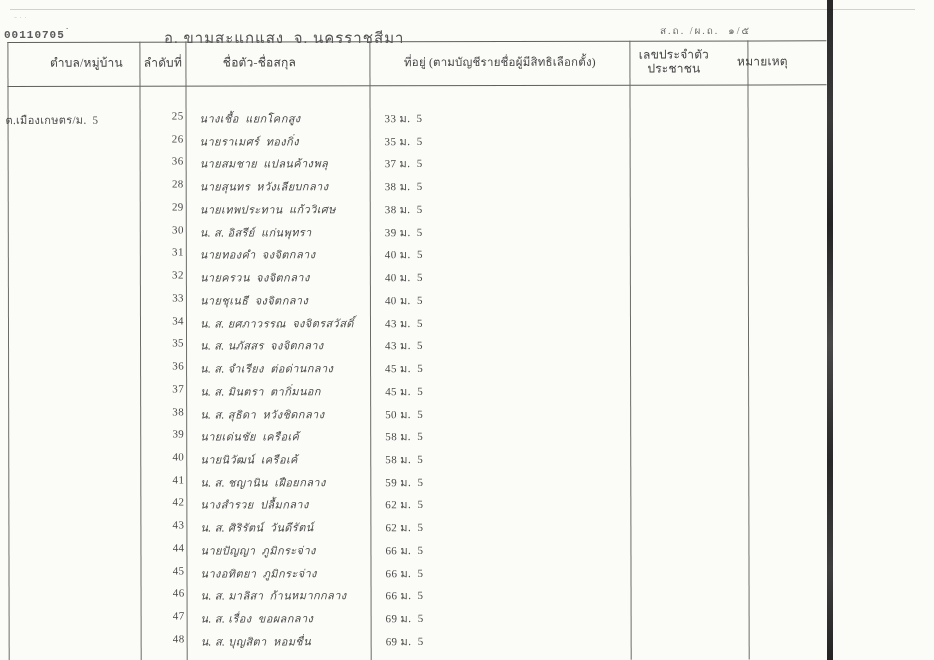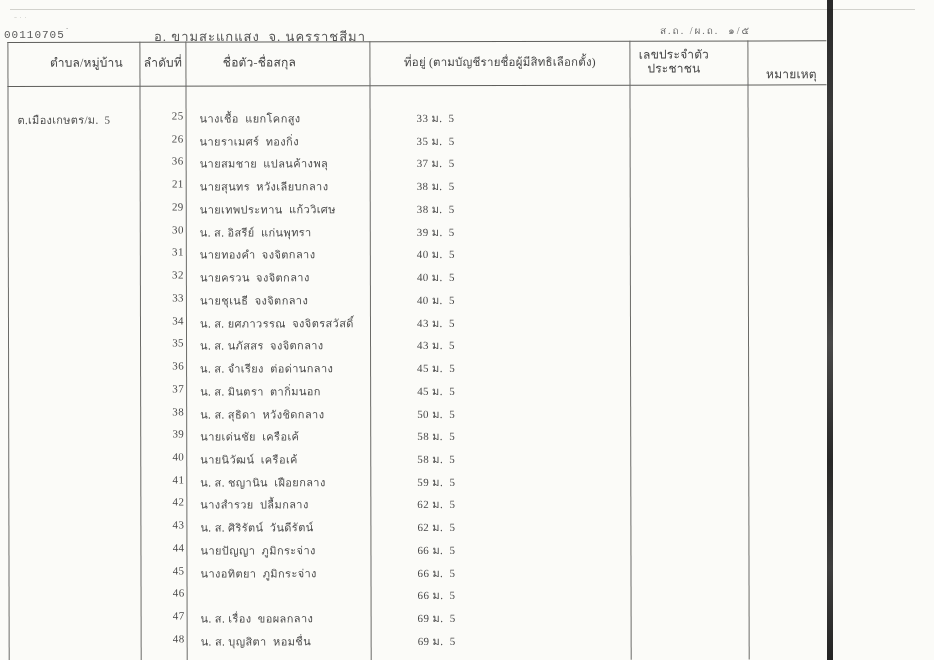--- a/index.html
+++ b/index.html
@@ -10,48 +10,48 @@
     color:#474747;
   }
   
   .scan-top-line{position:absolute;left:10px;top:9px;width:905px;height:1px;background:#d2d2cd;}
   .stray-mark{position:absolute;left:14px;top:12px;font-size:9px;color:#cfcfca;letter-spacing:2px;}
   .scan-edge{position:absolute;left:827px;top:0;width:6px;height:660px;
     background:linear-gradient(to bottom,#161616 0%,#2a2a2a 18%,#111 34%,#3a3a3a 52%,#151515 70%,#2e2e2e 86%,#101010 100%);
     opacity:.92;}
   
   .doc-number{position:absolute;left:4px;top:26px;font-family:"Liberation Mono","DejaVu Sans Mono",monospace;
-    font-size:11px;color:#5a5a5a;letter-spacing:1px;}
+    font-size:11px;color:#5a5a5a;letter-spacing:1px;font-weight:bold;}
   .doc-number sup{font-size:8px;}
-  .district-line{position:absolute;left:154px;top:26px;font-size:13px;color:#555;letter-spacing:1px;white-space:pre;}
+  .district-line{position:absolute;left:164px;top:26px;font-size:15px;color:#555;letter-spacing:1px;white-space:pre;}
   .form-code{position:absolute;left:660px;top:23px;font-size:10px;color:#6a6a6a;letter-spacing:2px;white-space:pre;}
   
   .tbl{position:absolute;left:0;top:0;width:934px;height:660px;transform:rotate(-0.12deg);}
   .hline{position:absolute;height:1px;background:#5f5f5c;}
   .hline.top{left:8px;top:41px;width:819px;}
   .hline.underhead{left:8px;top:85px;width:819px;}
   .vline{position:absolute;width:1px;background:#6b6b68;top:41px;height:619px;}
   .v0{left:8px;}.v1{left:140px;}.v2{left:186px;}.v3{left:370px;}.v4{left:630px;}.v5{left:748px;height:619px;}
   
   .th{position:absolute;top:41px;height:44px;display:flex;align-items:center;justify-content:center;
     font-size:12px;color:#444;text-align:center;line-height:1.15;letter-spacing:.2px;}
   .th.h-village{left:9px;width:156px;border-radius:21px;}
   .th.h-no{left:141px;width:45px;}
   .th.h-name{left:187px;width:146px;}
   .th.h-addr{left:371px;width:259px;font-size:11.5px;}
   .th.h-id{left:616px;width:117px;text-align:center;}
-  .th.h-remark{left:749px;width:86px;margin-top:13px;}
-  
-  .village-label{position:absolute;left:18px;top:110px;font-size:11px;color:#4d4d4d;white-space:pre;letter-spacing:.3px;}
+  .th.h-remark{left:720px;width:86px;}
+  
+  .village-label{position:absolute;left:6px;top:110px;font-size:11px;color:#4d4d4d;white-space:pre;letter-spacing:.3px;}
   .rows{position:absolute;left:8px;top:106px;width:819px;}
   .row{position:relative;height:22.74px;}
   .row span{position:absolute;top:3px;font-size:11px;white-space:pre;letter-spacing:.4px;color:#4a4a4a;}
   .c-no{left:132px;width:44px;text-align:right;padding-right:5px;color:#454545;}
-  .c-name{left:192px;}
-  .c-addr{left:377px;color:#525252;margin-left:32px;}
+  .c-name{left:192px;font-style:italic;}
+  .c-addr{left:377px;color:#525252;}
 </style>
 </head>
 <body>
 
 <div class="page">
 
   <div class="scan-top-line"></div>
   <div class="stray-mark">-··</div>
 
   <div class="doc-number"><span>00110705</span><sup>ˊ</sup></div>
@@ -87,21 +87,21 @@
           <span class="c-no">26</span>
           <span class="c-name">นายราเมศร์  ทองกิ่ง</span>
           <span class="c-addr">35 ม.  5</span>
         </div>
         <div class="row">
           <span class="c-no">36</span>
           <span class="c-name">นายสมชาย  แปลนค้างพลุ</span>
           <span class="c-addr">37 ม.  5</span>
         </div>
         <div class="row">
-          <span class="c-no">21</span>
+          <span class="c-no">28</span>
           <span class="c-name">นายสุนทร  หวังเลียบกลาง</span>
           <span class="c-addr">38 ม.  5</span>
         </div>
         <div class="row">
           <span class="c-no">29</span>
           <span class="c-name">นายเทพประทาน  แก้ววิเศษ</span>
           <span class="c-addr">38 ม.  5</span>
         </div>
         <div class="row">
           <span class="c-no">30</span>
@@ -178,20 +178,21 @@
           <span class="c-name">นายปัญญา  ภูมิกระจ่าง</span>
           <span class="c-addr">66 ม.  5</span>
         </div>
         <div class="row">
           <span class="c-no">45</span>
           <span class="c-name">นางอทิตยา  ภูมิกระจ่าง</span>
           <span class="c-addr">66 ม.  5</span>
         </div>
         <div class="row">
           <span class="c-no">46</span>
+          <span class="c-name">น. ส. มาลิสา  ก้านหมากกลาง</span>
           <span class="c-addr">66 ม.  5</span>
         </div>
         <div class="row">
           <span class="c-no">47</span>
           <span class="c-name">น. ส. เรื่อง  ขอผลกลาง</span>
           <span class="c-addr">69 ม.  5</span>
         </div>
         <div class="row">
           <span class="c-no">48</span>
           <span class="c-name">น. ส. บุญสิตา  หอมชื่น</span>

